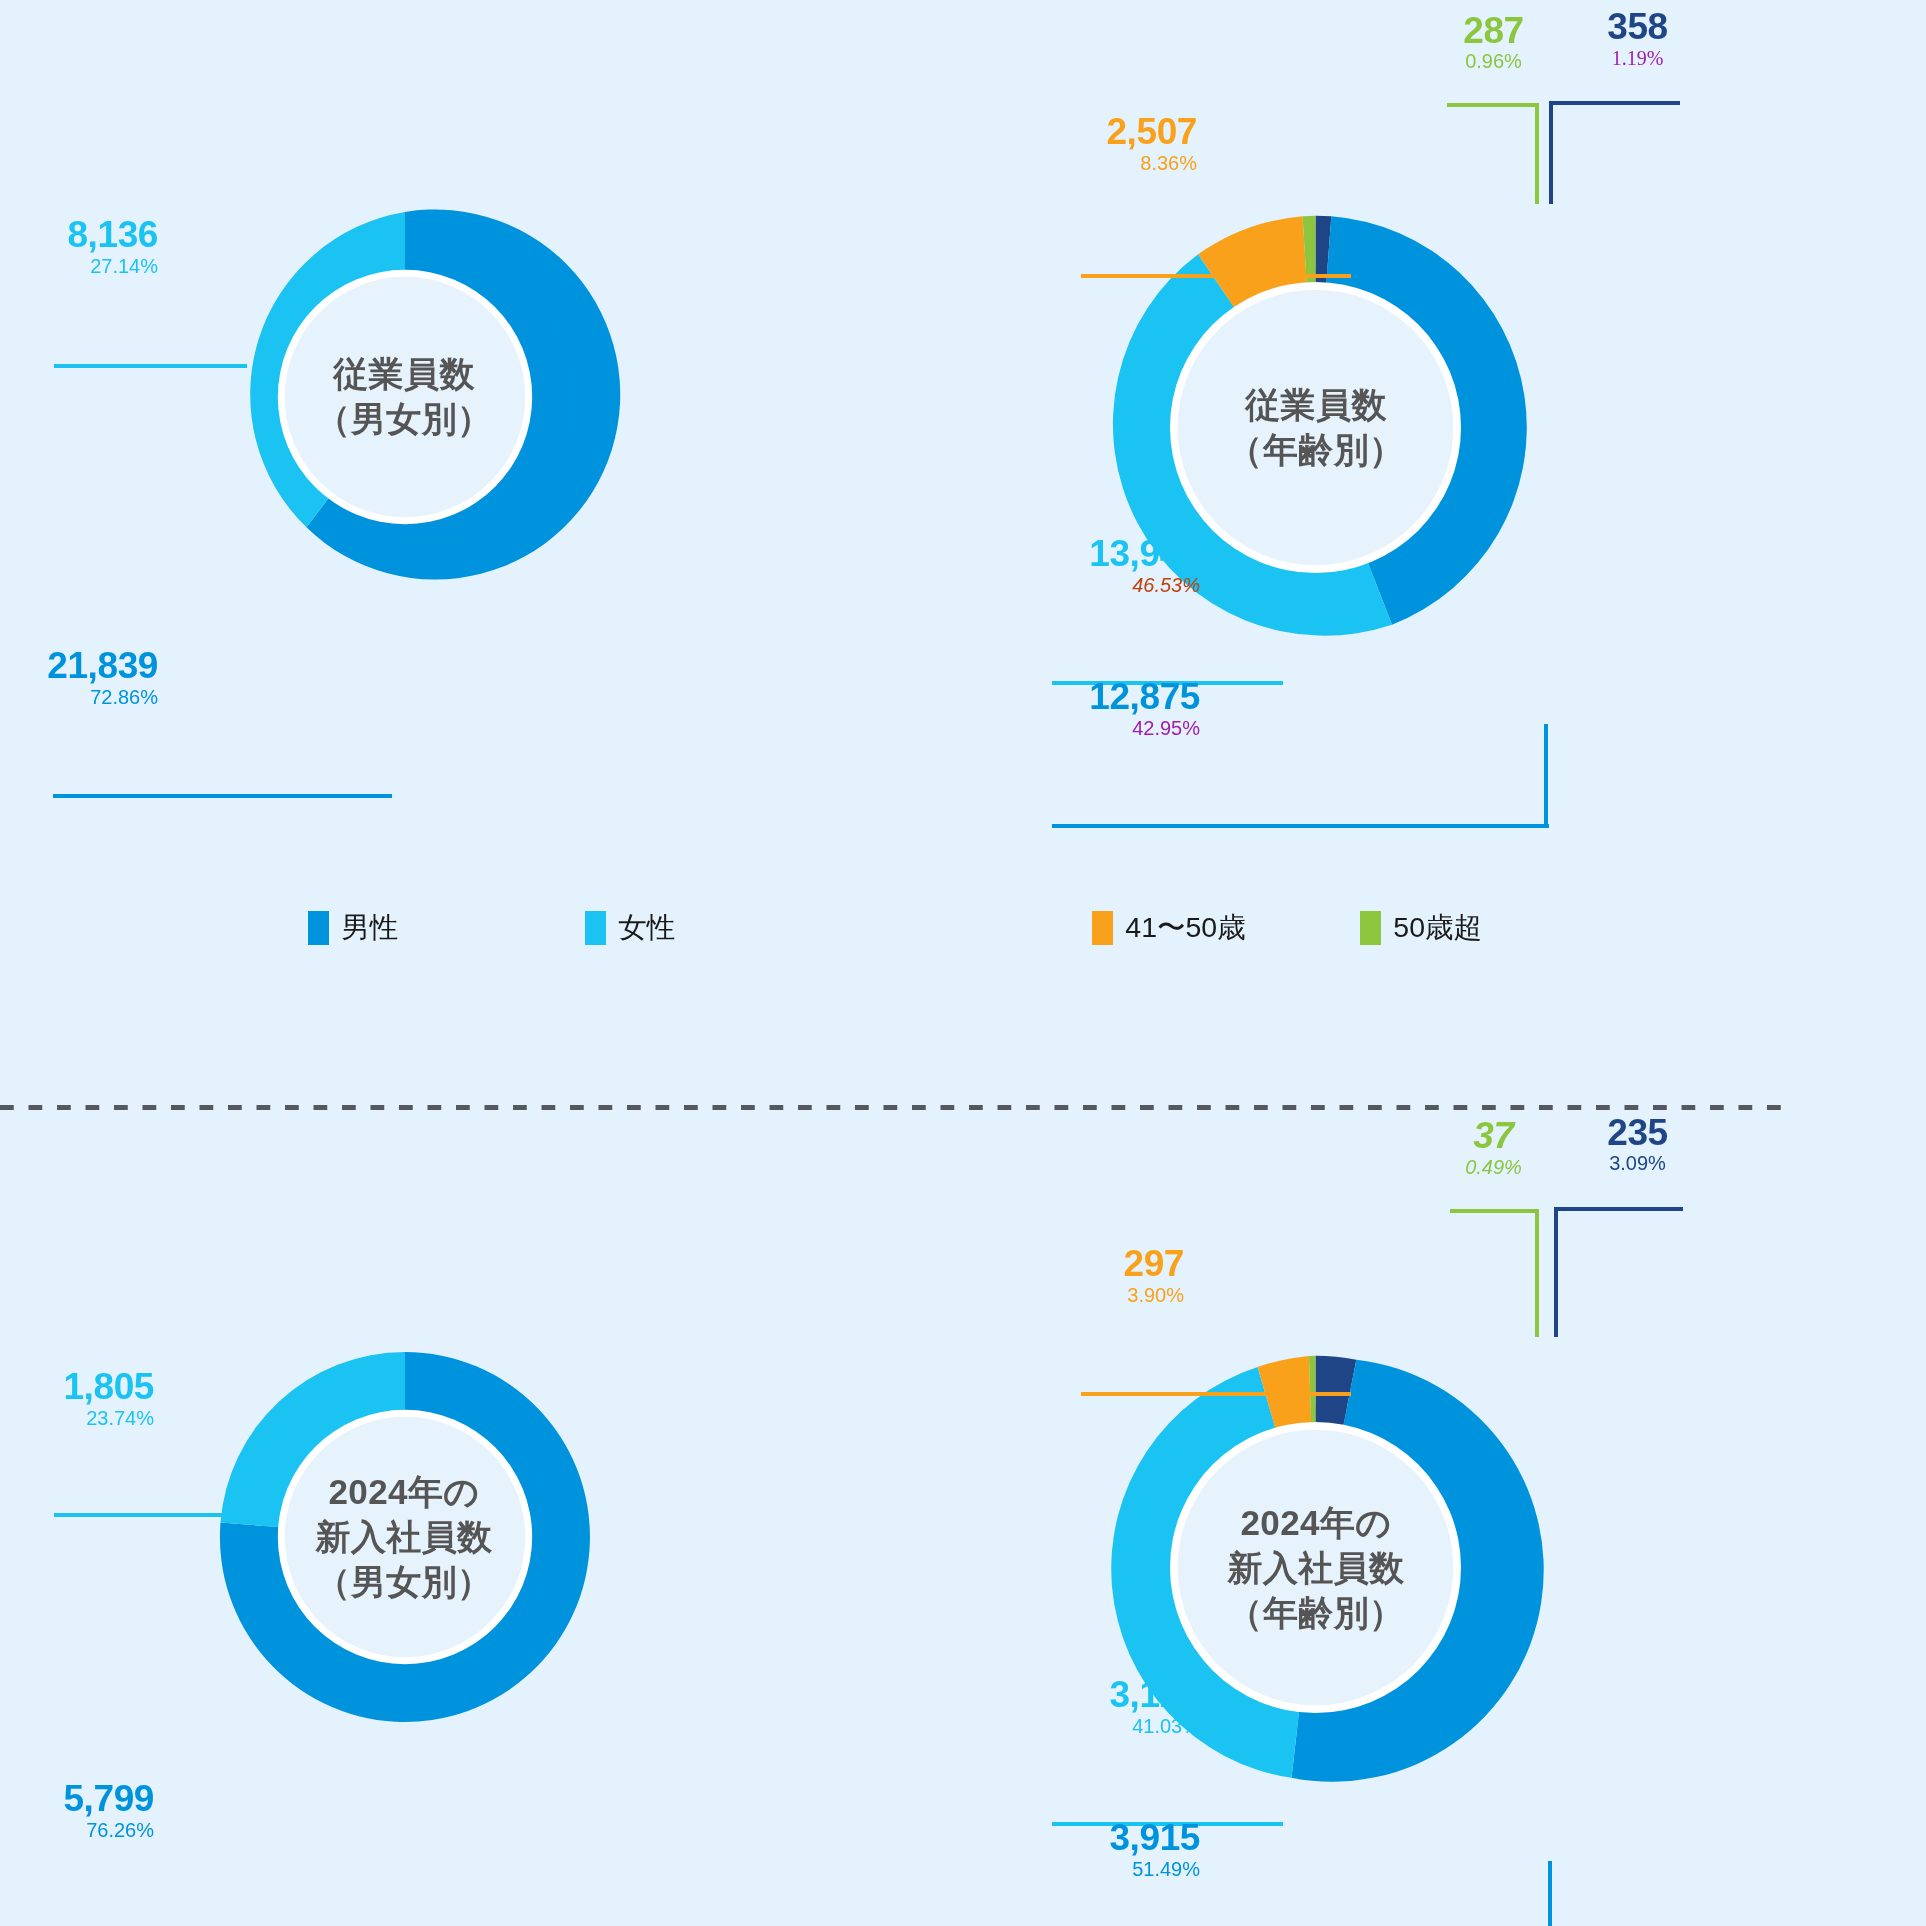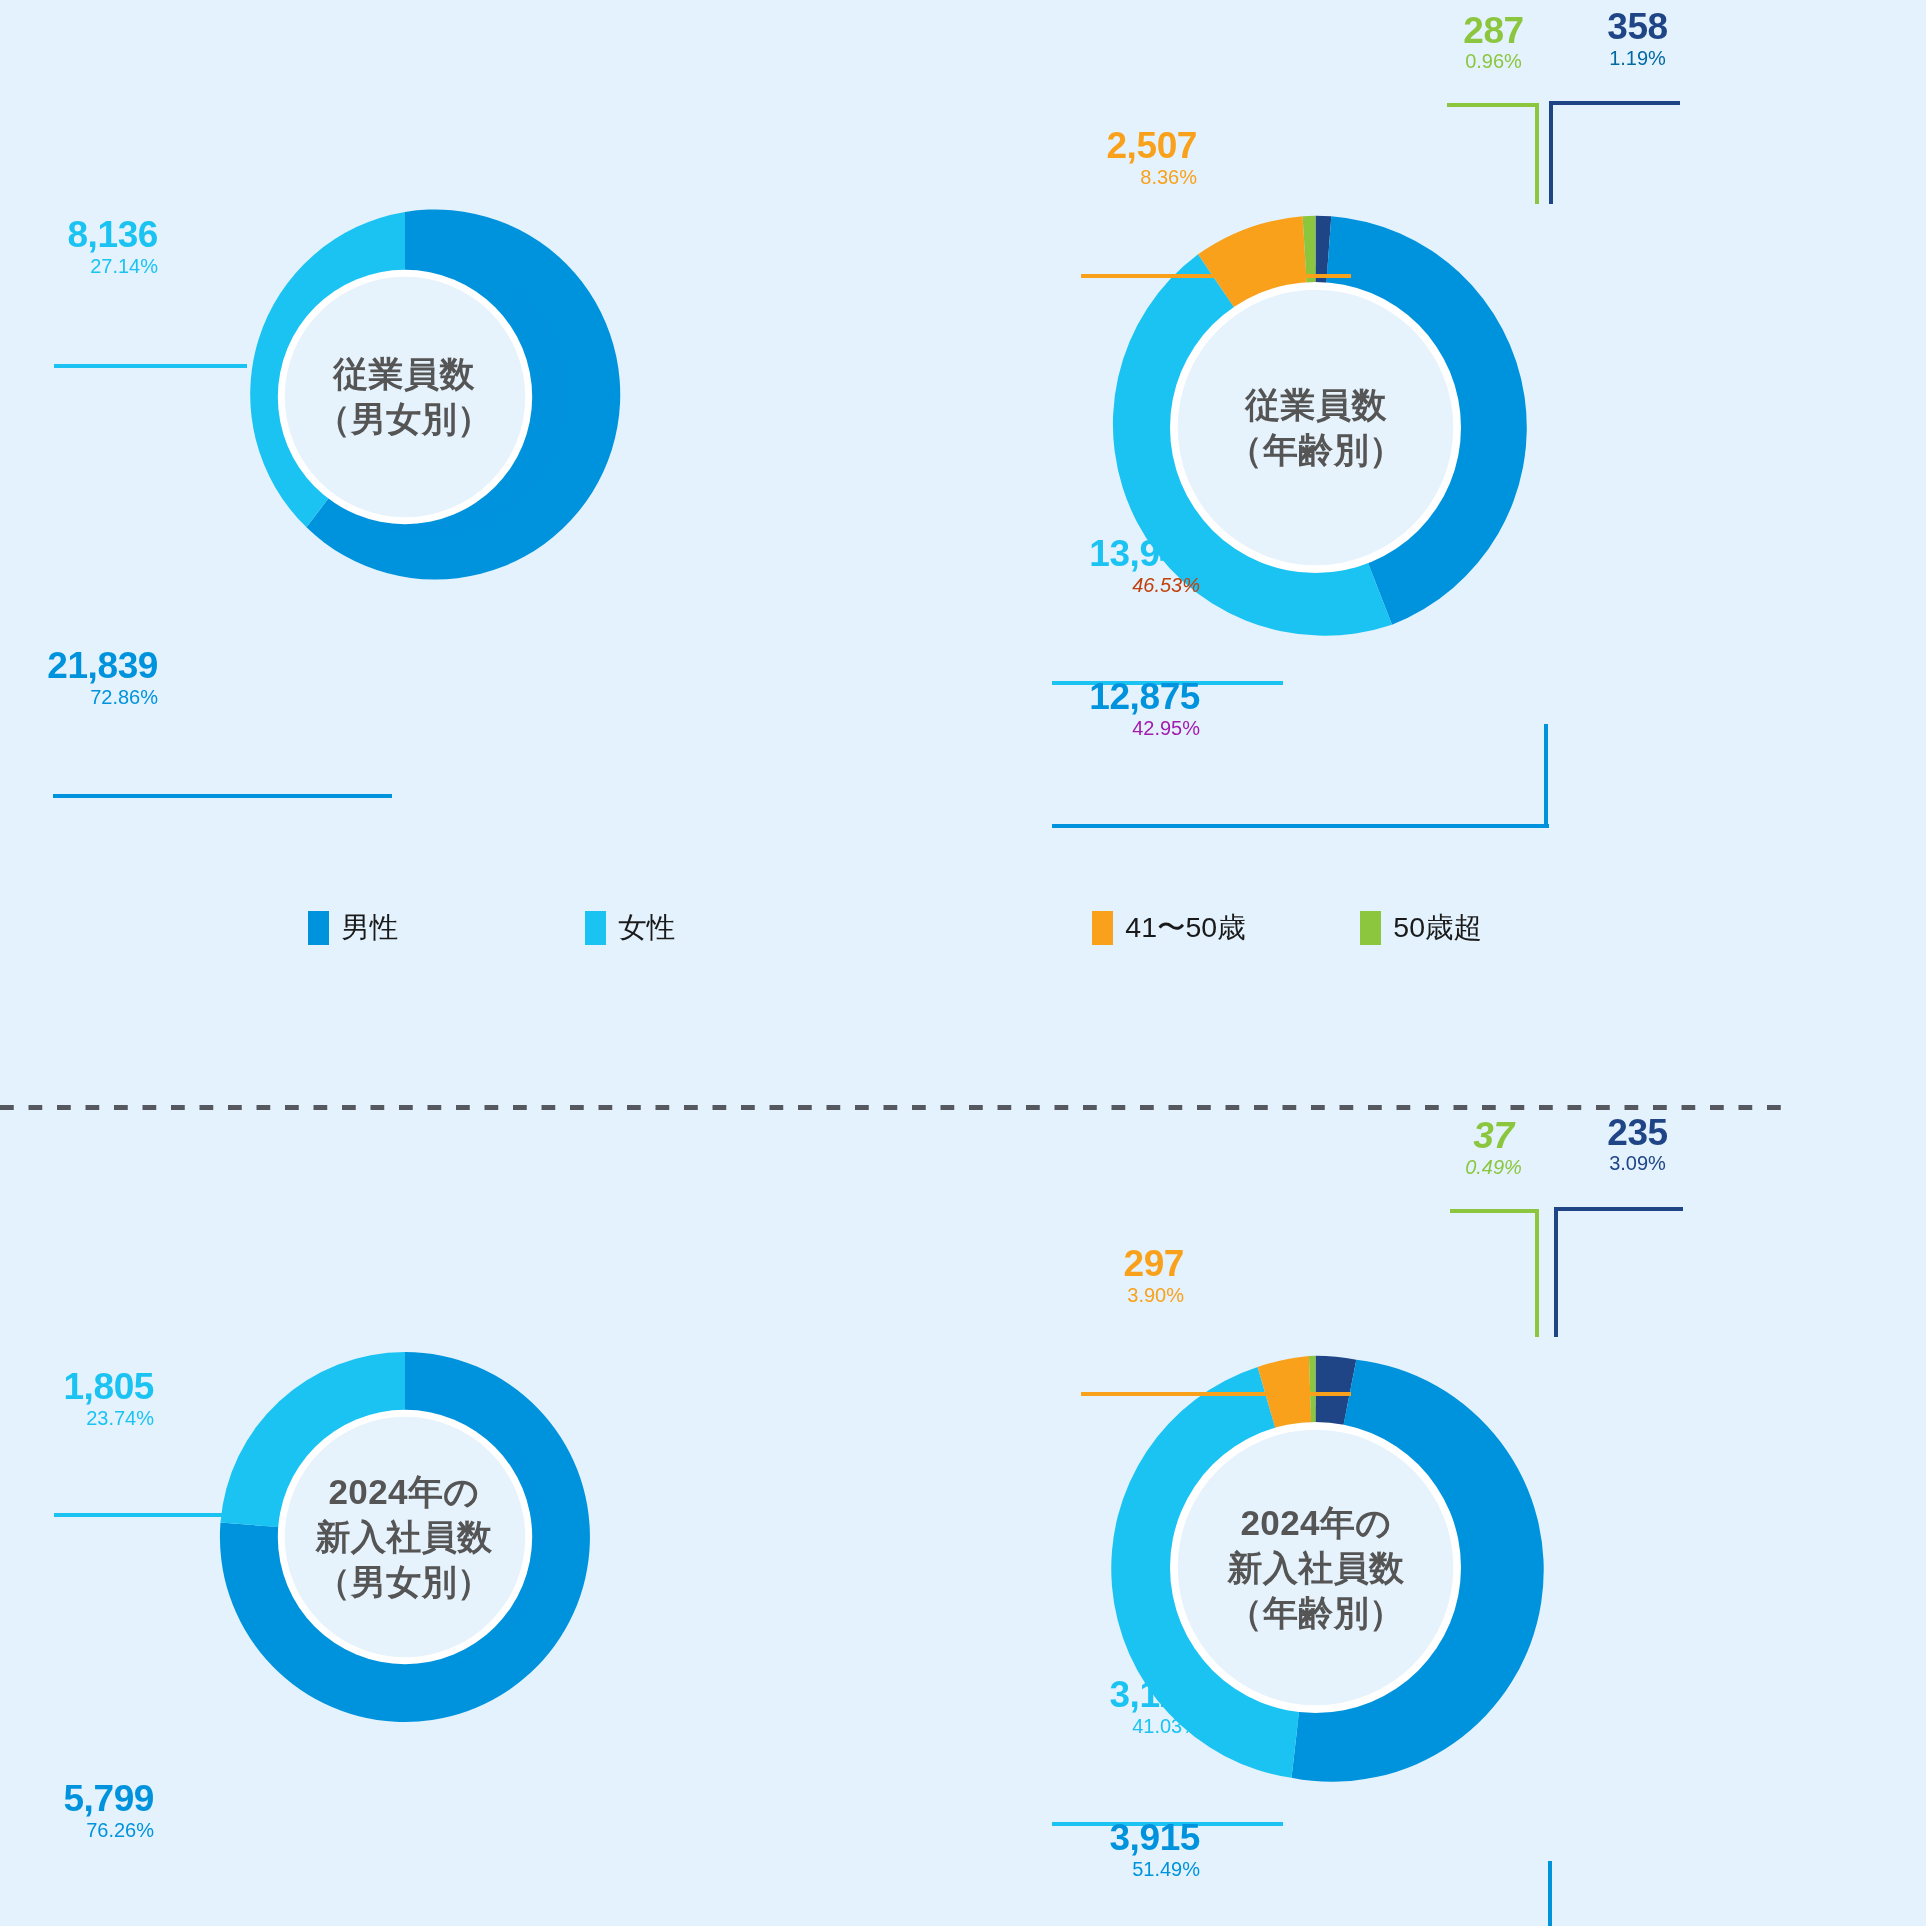--- a/index.html
+++ b/index.html
@@ -158,26 +158,26 @@
 
   <div class="callout" style="left:465px; top:11.6px; width:127px; text-align:center;">
     <div class="num" style="color:#8cc63f;">287</div>
     <div class="pct" style="color:#8cc63f;">0.96%</div>
   </div>
   <div class="lead" style="left:482px; top:103px; width:92px; height:3.9px; background:#8cc63f;"></div>
   <div class="lead" style="left:570px; top:103px; width:3.9px; height:101px; background:#8cc63f;"></div>
 
   <div class="callout" style="left:609px; top:7.7px; width:127px; text-align:center;">
     <div class="num" style="color:#1f4586;">358</div>
-    <div class="pct" style="color:#0369a1;">1.19%</div>
+    <div class="pct" style="color:#a21caf;font-family:Liberation Serif, serif;">1.19%</div>
   </div>
   <div class="lead" style="left:584px; top:101px; width:131px; height:4.2px; background:#1f4586;"></div>
   <div class="lead" style="left:584px; top:101px; width:4.2px; height:103px; background:#1f4586;"></div>
 
-  <div class="callout ta-r" style="left:39px; top:127px; width:193px;">
+  <div class="callout ta-r" style="left:39px; top:113px; width:193px;">
     <div class="num" style="color:#f9a11b;">2,507</div>
     <div class="pct" style="color:#f9a11b;">8.36%</div>
   </div>
   <div class="lead" style="left:116px; top:274px; width:270px; height:4.2px; background:#f9a11b;"></div>
 
   <div class="callout ta-r" style="left:23px; top:535px; width:212px;">
     <div class="num" style="color:#1bc3f2;">13,948</div>
     <div class="pct" style="color:#c2410c;font-style:italic;">46.53%</div>
   </div>
   <div class="lead" style="left:87px; top:681px; width:231px; height:4.2px; background:#1bc3f2;"></div>

